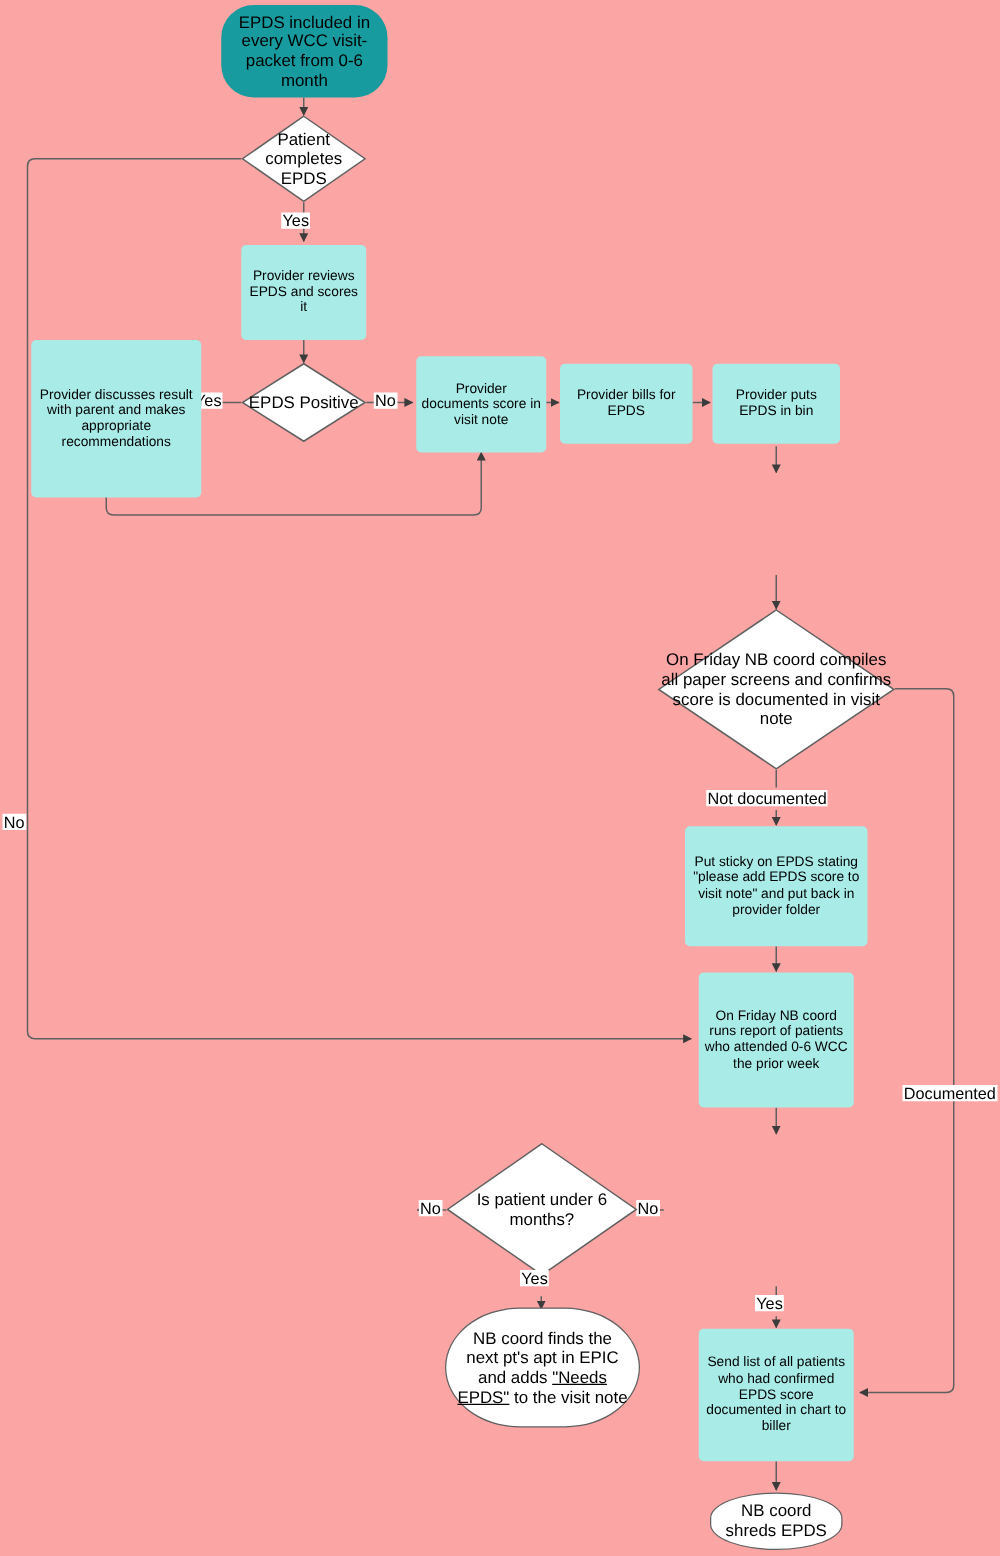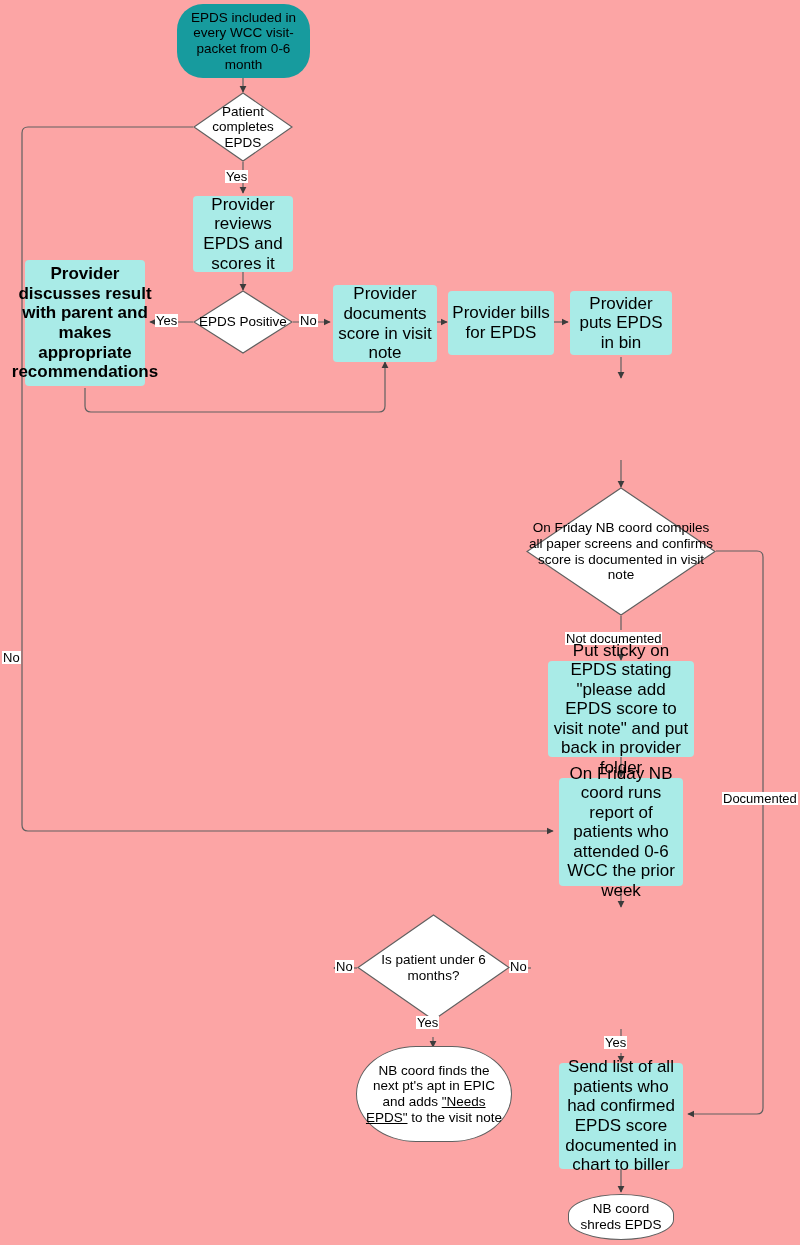--- a/index.html
+++ b/index.html
@@ -32,21 +32,21 @@
     align-items: center;
     justify-content: center;
     text-align: center;
     color: #000000;
     line-height: 1.15;
     white-space: pre-line;
   }
   .proc {
     background: #A9EBE7;
     border-radius: 4px;
-    font-size: 17px;
+    font-size: 11px;
     padding: 2px 4px;
   }
   .start {
     background: #179B9E;
     border-radius: 26px;
     font-size: 13.5px;
     color: #000000;
     padding: 2px 6px;
   }
   .terminator {
@@ -160,37 +160,37 @@
 
   <div class="diamond-wrap" style="left:193px;top:290px;width:100px;height:64px;">
     <svg width="100" height="64">
       <polygon points="50,1 99,32 50,63 1,32" fill="#ffffff" stroke="#606060" stroke-width="1.2"></polygon>
     </svg>
     <div class="diamond-label">EPDS Positive</div>
   </div>
   <div class="edge-label" style="left:155px;top:314px;">Yes</div>
   <div class="edge-label" style="left:299px;top:314px;">No</div>
 
-  <div class="node proc" style="left:25px;top:260px;width:120px;height:126px;font-weight:bold;">Provider discusses result with parent and makes appropriate recommendations</div>
+  <div class="node proc" style="left:25px;top:272px;width:136px;height:126px;">Provider discusses result with parent and makes appropriate recommendations</div>
 
   <div class="node proc" style="left:333px;top:285px;width:104px;height:77px;">Provider documents score in visit note</div>
 
   <div class="node proc" style="left:448px;top:291px;width:106px;height:64px;">Provider bills for EPDS</div>
 
   <div class="node proc" style="left:570px;top:291px;width:102px;height:64px;">Provider puts EPDS in bin</div>
 
 
   <div class="diamond-wrap" style="left:526px;top:487px;width:190px;height:129px;">
     <svg width="190" height="129">
       <polygon points="95,1 189,64.5 95,128 1,64.5" fill="#ffffff" stroke="#606060" stroke-width="1.2"></polygon>
     </svg>
     <div class="diamond-label">On Friday NB coord compiles all paper screens and confirms score is documented in visit note</div>
   </div>
   <div class="edge-label" style="left:565px;top:632px;">Not documented</div>
-  <div class="edge-label" style="left:722px;top:792px;text-align:right;">Documented</div>
+  <div class="edge-label" style="left:722px;top:868px;text-align:right;">Documented</div>
 
   <div class="node proc" style="left:548px;top:661px;width:146px;height:96px;">Put sticky on EPDS stating "please add EPDS score to visit note" and put back in provider folder</div>
 
   <div class="node proc" style="left:559px;top:778px;width:124px;height:108px;">On Friday NB coord runs report of patients who attended 0-6 WCC the prior week</div>
 
   <div class="edge-label" style="left:509px;top:960px;">No</div>
   <div class="edge-label" style="left:604px;top:1036px;">Yes</div>
 
   <div class="diamond-wrap" style="left:357px;top:914px;width:153px;height:107px;">
     <svg width="153" height="107">

